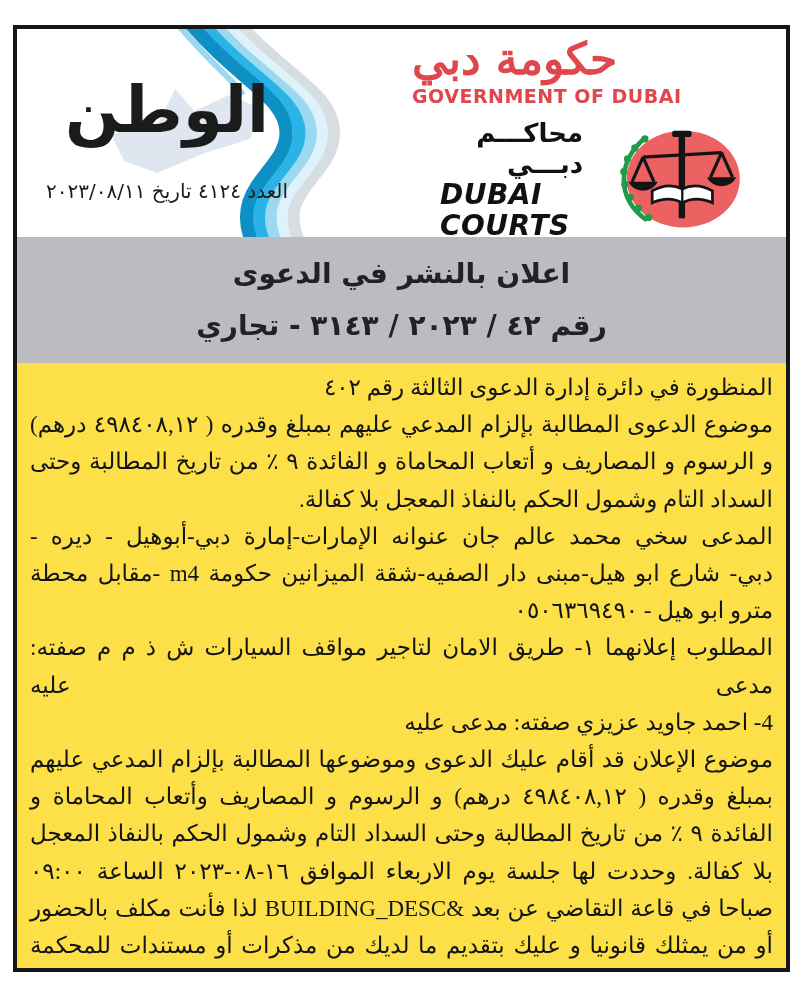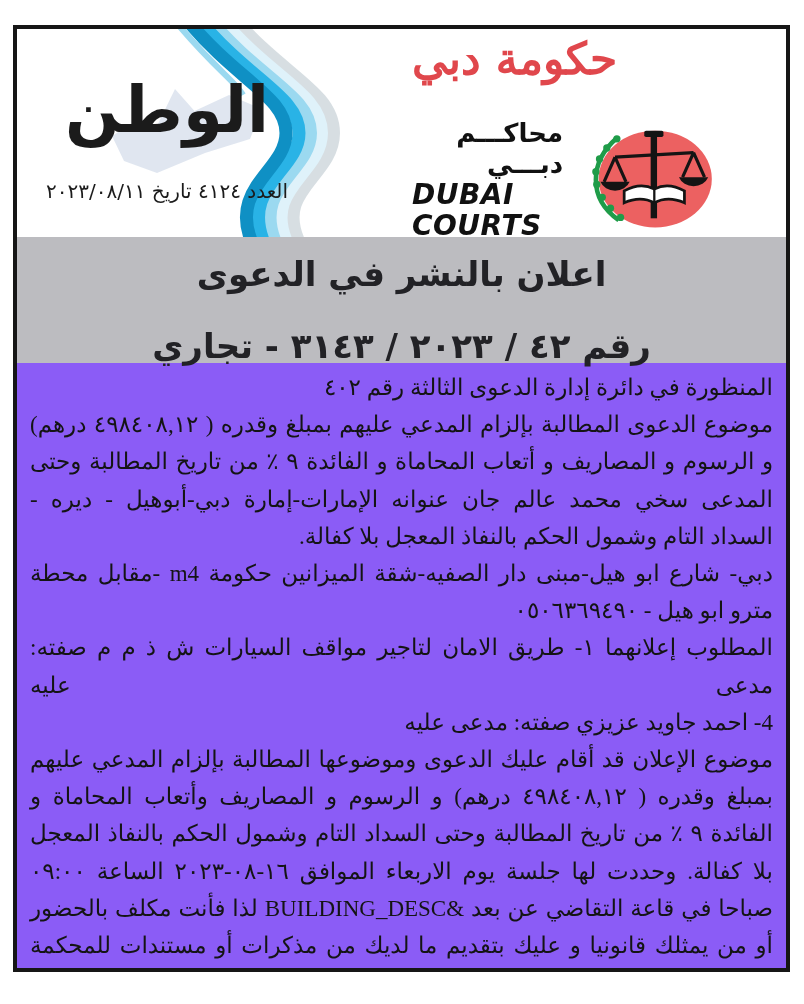--- a/index.html
+++ b/index.html
@@ -1,44 +1,44 @@
 <!DOCTYPE html>
 <html lang="ar"><head>
 <meta charset="utf-8">
 <style>
   html,body{margin:0;padding:0;background:#ffffff;}
   #page{position:relative;width:804px;height:1004px;background:#ffffff;overflow:hidden;
         font-family:"DejaVu Sans",sans-serif;}
   #frame{position:absolute;left:13px;top:25px;width:777px;height:947px;
-         border:4px solid #161616;box-sizing:border-box;background:#8b5cf6;
+         border:4px solid #161616;box-sizing:border-box;background:#fde047;
          display:flex;flex-direction:column;}
   
   .header{position:relative;height:208px;flex:0 0 auto;background:#ffffff;overflow:hidden;}
   .map-watermark{position:absolute;left:95px;top:52px;width:150px;height:100px;
          background:#ccd6e6;opacity:.6;
          clip-path:polygon(0% 55%,18% 38%,30% 45%,42% 8%,55% 30%,78% 14%,100% 28%,92% 58%,62% 72%,30% 92%,8% 80%);}
   .wave{position:absolute;left:150px;top:0;width:215px;height:208px;}
   .alwatan-name{position:absolute;left:20px;top:46px;width:260px;text-align:center;
          direction:rtl;font-size:64px;font-weight:900;color:#1b1b1b;line-height:1.1;}
   .issue-line{position:absolute;left:0px;top:142px;width:300px;text-align:center;
          direction:rtl;font-size:20px;color:#1b1b1b;margin-top:8px;}
   .gov{position:absolute;left:395px;top:6px;width:300px;text-align:left;}
   .gov-ar{direction:rtl;font-size:44px;font-weight:bold;color:#e0474c;line-height:1.1;
          font-family:"DejaVu Serif",serif;}
   .gov-en{margin-top:2px;font-size:19px;font-weight:bold;color:#e0474c;letter-spacing:.5px;}
-  .courts{position:absolute;left:395px;top:98px;width:305px;height:105px;
-         display:flex;align-items:center;justify-content:flex-end;gap:14px;}
+  .courts{position:absolute;left:423px;top:98px;width:305px;height:105px;
+         display:flex;align-items:center;justify-content:flex-end;gap:22px;}
   .courts-text{display:flex;flex-direction:column;align-items:flex-end;}
   .courts-ar{direction:rtl;font-size:26px;font-weight:bold;color:#111;line-height:1.2;}
   .courts-en{font-size:28px;font-weight:900;color:#111;letter-spacing:.5px;line-height:1.1;font-style:italic;}
   .emblem{width:140px;height:105px;flex:0 0 auto;}
   
   .title-band{flex:0 0 auto;height:126px;background:#bcbcc0;direction:rtl;
          display:flex;flex-direction:column;justify-content:center;align-items:center;}
-  .title-line{font-size:34px;font-weight:900;color:#222226;line-height:52px;text-align:center;margin-top:20px;}
+  .title-line{font-size:28px;font-weight:900;color:#222226;line-height:52px;text-align:center;}
   
   .notice-body{flex:1 1 auto;direction:rtl;padding:6px 13px 0 13px;color:#141414;
          font-family:"DejaVu Serif",serif;font-size:23px;}
   .notice-body .line{line-height:37.2px;text-align:right;white-space:normal;font-family:Liberation Serif, serif;}
   .notice-body .line.fill{text-align:justify;text-align-last:justify;}
 </style>
 </head>
 <body>
 
 <div id="page">
@@ -54,20 +54,21 @@
         <path d="M33,-8 C83,52 132,68 132,104 C132,142 72,158 98,216" fill="none" stroke="#29b3e6" stroke-width="13"></path>
         <path d="M21,-8 C71,52 119,68 119,104 C119,142 60,158 86,216" fill="none" stroke="#0f90c4" stroke-width="13"></path>
         <path d="M8,-8 C48,40 68,52 76,66" fill="none" stroke="#9bd9f0" stroke-width="6"></path>
       </svg>
 
       <div class="alwatan-name">الوطن</div>
       <div class="issue-line">العدد ٤١٢٤ تاريخ ٢٠٢٣/٠٨/١١</div>
 
       <div class="gov">
         <div class="gov-ar">حكومة دبي</div>
+        <div class="gov-en">GOVERNMENT OF DUBAI</div>
       </div>
 
       <div class="courts">
         <div class="courts-text">
           <div class="courts-ar">محاكـــم دبـــي</div>
           <div class="courts-en">DUBAI COURTS</div>
         </div>
         <svg class="emblem" viewBox="0 0 150 115" aria-hidden="true">
           <ellipse cx="84" cy="57" rx="62" ry="53" fill="#ec6161"></ellipse>
           <path d="M42,12 C12,38 10,78 44,102" fill="none" stroke="#1f9c49" stroke-width="5"></path>
@@ -98,22 +99,22 @@
 
     <div class="title-band">
       <div class="title-line">اعلان بالنشر في الدعوى</div>
       <div class="title-line">رقم ٤٢ / ٢٠٢٣ / ٣١٤٣ - تجاري</div>
     </div>
 
     <div class="notice-body">
         <div class="line">المنظورة في دائرة إدارة الدعوى الثالثة رقم ٤٠٢</div>
         <div class="line fill">موضوع الدعوى المطالبة بإلزام المدعي عليهم بمبلغ وقدره ( ٤٩٨٤٠٨,١٢ درهم)</div>
         <div class="line fill">و الرسوم و المصاريف و أتعاب المحاماة و الفائدة ٩ ٪ من تاريخ المطالبة وحتى</div>
+        <div class="line">السداد التام وشمول الحكم بالنفاذ المعجل بلا كفالة.</div>
         <div class="line fill">المدعى سخي محمد عالم جان عنوانه الإمارات-إمارة دبي-أبوهيل - ديره -</div>
-        <div class="line">السداد التام وشمول الحكم بالنفاذ المعجل بلا كفالة.</div>
         <div class="line fill">دبي- شارع ابو هيل-مبنى دار الصفيه-شقة الميزانين حكومة m4 -مقابل محطة</div>
         <div class="line">مترو ابو هيل - ٠٥٠٦٣٦٩٤٩٠</div>
         <div class="line fill">المطلوب إعلانهما ١- طريق الامان لتاجير مواقف السيارات ش ذ م م صفته: مدعى عليه</div>
         <div class="line">4- احمد جاويد عزيزي صفته: مدعى عليه</div>
         <div class="line fill">موضوع الإعلان قد أقام عليك الدعوى وموضوعها المطالبة بإلزام المدعي عليهم</div>
         <div class="line fill">بمبلغ وقدره ( ٤٩٨٤٠٨,١٢ درهم) و الرسوم و المصاريف وأتعاب المحاماة و</div>
         <div class="line fill">الفائدة ٩ ٪ من تاريخ المطالبة وحتى السداد التام وشمول الحكم بالنفاذ المعجل</div>
         <div class="line fill">بلا كفالة. وحددت لها جلسة يوم الاربعاء الموافق ١٦-٠٨-٢٠٢٣ الساعة ٠٩:٠٠</div>
         <div class="line fill">صباحا في قاعة التقاضي عن بعد &amp;BUILDING_DESC لذا فأنت مكلف بالحضور</div>
         <div class="line fill">أو من يمثلك قانونيا و عليك بتقديم ما لديك من مذكرات أو مستندات للمحكمة</div>

